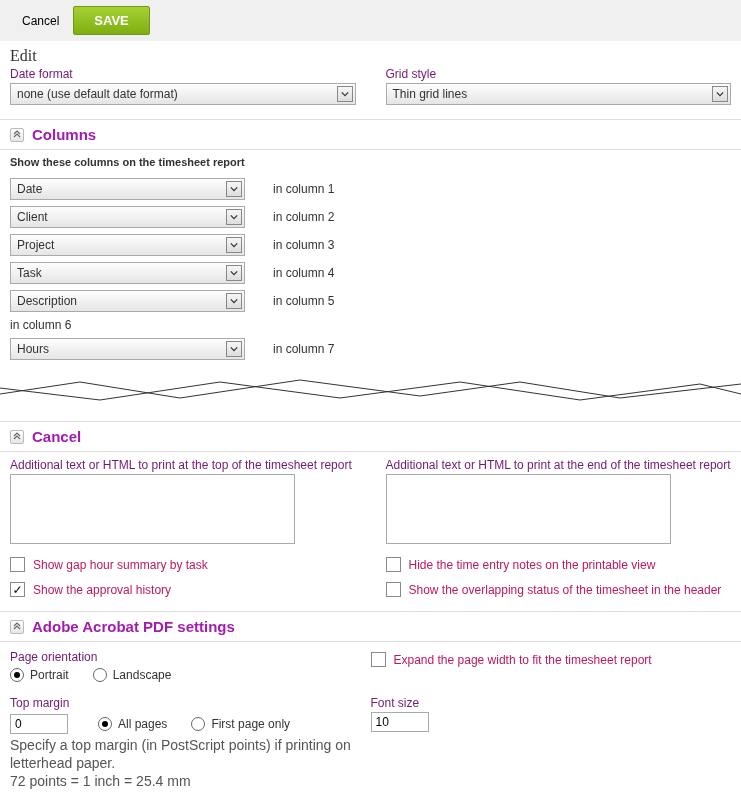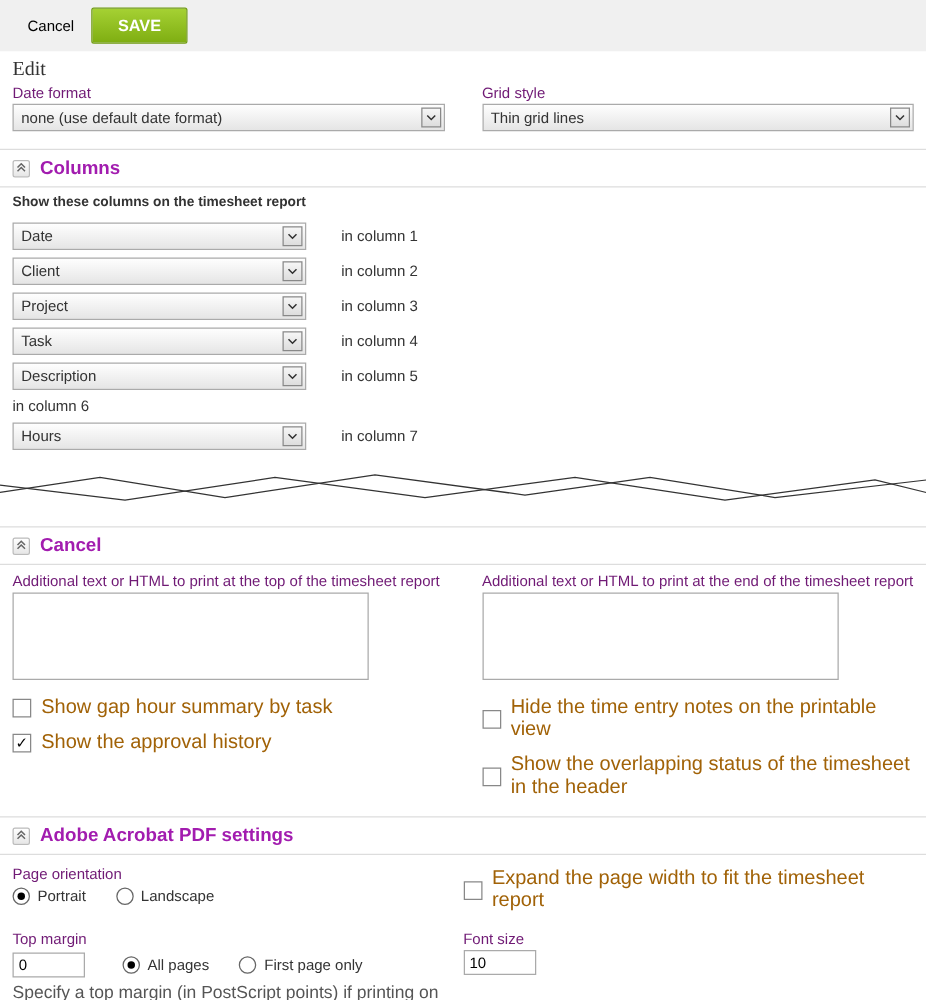--- a/index.html
+++ b/index.html
@@ -151,21 +151,21 @@
     justify-content: center;
     cursor: pointer;
     flex-shrink: 0;
   }
   .chk.checked::after {
     content: "✓";
     font-size: 12px;
     line-height: 1;
     color: #000;
   }
-  .chk-label { font-size: 16px; color: #a16207; }
+  .chk-label { font-size: 12px; color: #be185d; }
   .radio {
     width: 14px;
     height: 14px;
     border: 1px solid #666;
     border-radius: 50%;
     display: inline-flex;
     align-items: center;
     justify-content: center;
     cursor: pointer;
     flex-shrink: 0;

